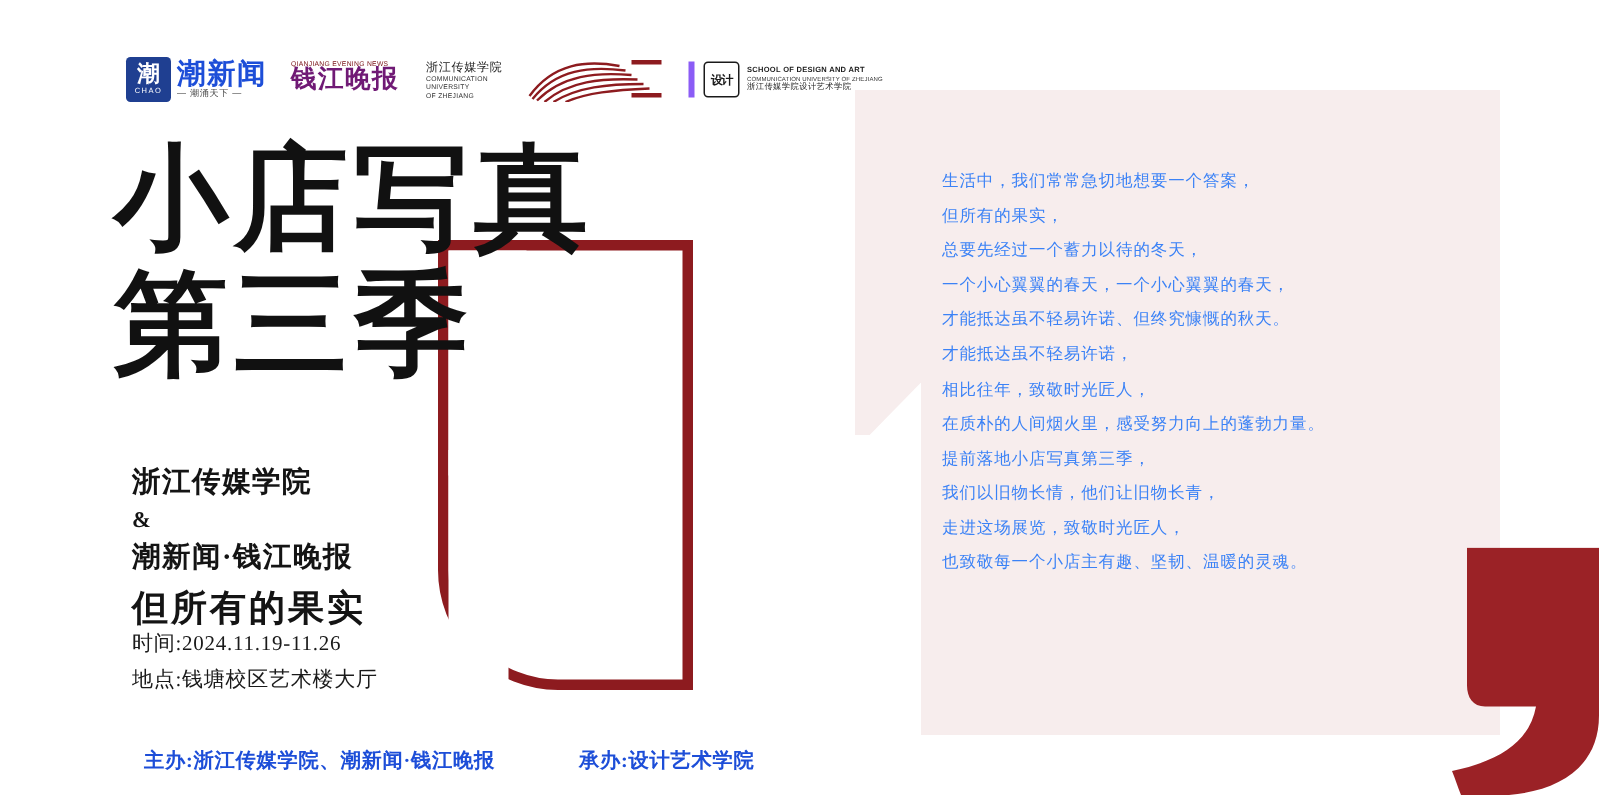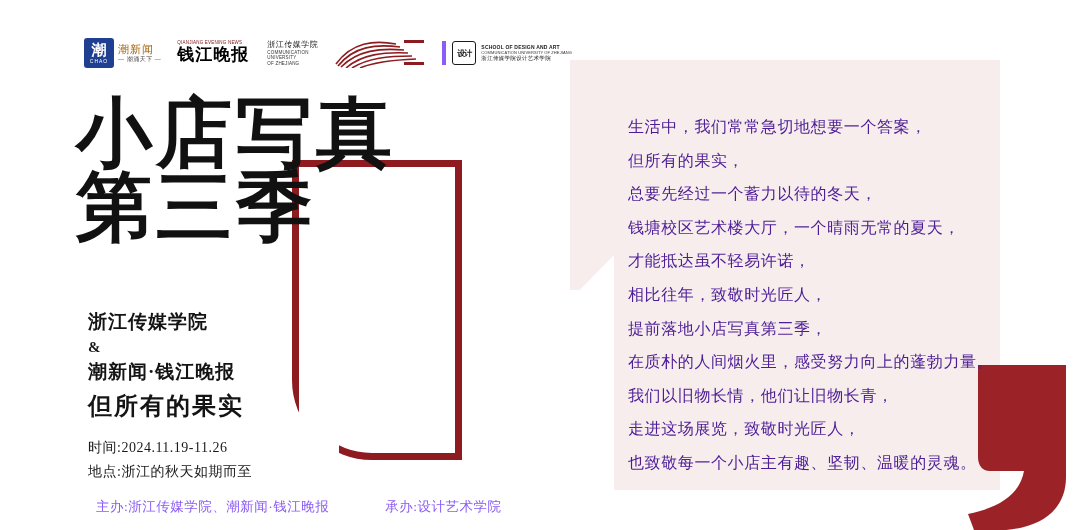--- a/index.html
+++ b/index.html
@@ -57,23 +57,23 @@
     margin-top: 2px;
     letter-spacing: 1px;
   }
   .logo-chaoxinwen .txt {
     display: flex;
     flex-direction: column;
     justify-content: center;
     line-height: 1.15;
   }
   .logo-chaoxinwen .t1 {
-    font-size: 11px;
-    font-weight: normal;
-    color: #a16207;
+    font-size: 19px;
+    font-weight: bold;
+    color: #1d4ed8;
     letter-spacing: 1px;
   }
   .logo-chaoxinwen .t2 {
     font-size: 6px;
     color: #444;
     letter-spacing: 0.5px;
   }
   .logo-qjwb {
     display: flex;
     flex-direction: column;
@@ -82,23 +82,23 @@
   }
   .logo-qjwb .en {
     font-size: 4.5px;
     color: #7a1418;
     letter-spacing: 0.2px;
     white-space: nowrap;
   }
   .logo-qjwb .cn {
     font-size: 17px;
     font-weight: bold;
-    color: #000000;
+    color: #701a75;
     letter-spacing: 1px;
-    font-family: Liberation Sans, sans-serif;
+    font-family: Liberation Mono, monospace;
   }
   .logo-cuz {
     display: flex;
     flex-direction: column;
     line-height: 1.25;
     border-left: 0px solid transparent;
     padding-left: 2px;
   }
   .logo-cuz .cn {
     font-size: 8px;
@@ -194,21 +194,21 @@
   .title-line {
     font-family: "Liberation Serif", serif;
     font-weight: bold;
     font-size: 76px;
     line-height: 0.98;
     letter-spacing: 4px;
     color: #111111;
     white-space: nowrap;
   }
   .title-line.l2 {
-    margin-top: 0;
+    margin-top: 10px;
   }
 
   .sub-block {
     position: absolute;
     left: 88px;
     top: 308px;
     z-index: 4;
   }
   .sub-line {
     font-family: "Liberation Serif", serif;
@@ -232,36 +232,36 @@
     font-family: "Liberation Serif", serif;
     font-size: 14px;
     line-height: 1.7;
     color: #1a1a1a;
     white-space: nowrap;
     letter-spacing: 0.5px;
   }
   .meta-block {
     position: absolute;
     left: 88px;
-    top: 436px;
+    top: 418px;
     z-index: 4;
   }
   .footer-block {
     position: absolute;
     left: 96px;
     top: 498px;
     display: flex;
     gap: 56px;
     z-index: 4;
   }
   .footer-item {
     font-family: "Liberation Serif", serif;
-    font-weight: normal;
+    font-weight: bold;
     font-size: 13.5px;
-    color: #8b5cf6;
+    color: #1d4ed8;
     white-space: nowrap;
     letter-spacing: 0.5px;
   }
 
   
   .right-panel {
     position: absolute;
     left: 570px;
     top: 60px;
     width: 430px;
@@ -287,23 +287,23 @@
   }
   .poem {
     position: absolute;
     left: 628px;
     top: 110px;
     width: 360px;
     z-index: 3;
   }
   .poem-line {
     font-family: Liberation Sans, sans-serif;
-    font-size: 16px;
+    font-size: 11px;
     line-height: 2.1;
-    color: #4c1d95;
+    color: #3b82f6;
     letter-spacing: 0.6px;
     white-space: nowrap;
   }
 
   
   .comma-right {
     position: absolute;
     right: 0px;
     bottom: 0px;
     width: 130px;
@@ -380,41 +380,42 @@
 
   <div class="sub-block">
     <div class="sub-line">浙江传媒学院</div>
     <div class="sub-line sub-amp">&amp;</div>
     <div class="sub-line">潮新闻·钱江晚报</div>
     <div class="sub-line big">但所有的果实</div>
   </div>
 
   <div class="meta-block">
     <div class="meta-line">时间:2024.11.19-11.26</div>
-    <div class="meta-line">地点:浙江的秋天如期而至</div>
+    <div class="meta-line">地点:钱塘校区艺术楼大厅</div>
   </div>
 
   <div class="footer-block">
     <div class="footer-item">主办:浙江传媒学院、潮新闻·钱江晚报</div>
     <div class="footer-item">承办:设计艺术学院</div>
   </div>
 
   <div class="right-panel"></div>
   <div class="panel-notch-b"></div>
   <div class="panel-notch"></div>
 
   <div class="poem">
     <div class="poem-line">生活中，我们常常急切地想要一个答案，</div>
     <div class="poem-line">但所有的果实，</div>
     <div class="poem-line">总要先经过一个蓄力以待的冬天，</div>
-    <div class="poem-line">钱塘校区艺术楼大厅，一个晴雨无常的夏天，</div>
+    <div class="poem-line">一个小心翼翼的春天，一个小心翼翼的春天，</div>
+    <div class="poem-line">才能抵达虽不轻易许诺、但终究慷慨的秋天。</div>
     <div class="poem-line">才能抵达虽不轻易许诺，</div>
     <div class="poem-line">相比往年，致敬时光匠人，</div>
+    <div class="poem-line">在质朴的人间烟火里，感受努力向上的蓬勃力量。</div>
     <div class="poem-line">提前落地小店写真第三季，</div>
-    <div class="poem-line">在质朴的人间烟火里，感受努力向上的蓬勃力量。</div>
     <div class="poem-line">我们以旧物长情，他们让旧物长青，</div>
     <div class="poem-line">走进这场展览，致敬时光匠人，</div>
     <div class="poem-line">也致敬每一个小店主有趣、坚韧、温暖的灵魂。</div>
   </div>
 
   <div class="comma-right">
     <svg width="130" height="165" viewBox="0 0 130 165" aria-hidden="true">
       <path d="M122 0 L122 112 C122 146 96 162 62 165 L30 165 C28 160 26 154 24 149 C58 142 76 128 80 106 L46 106 C38 106 34 100 34 92 L34 0 Z" fill="#9b2226"></path>
     </svg>
   </div>

